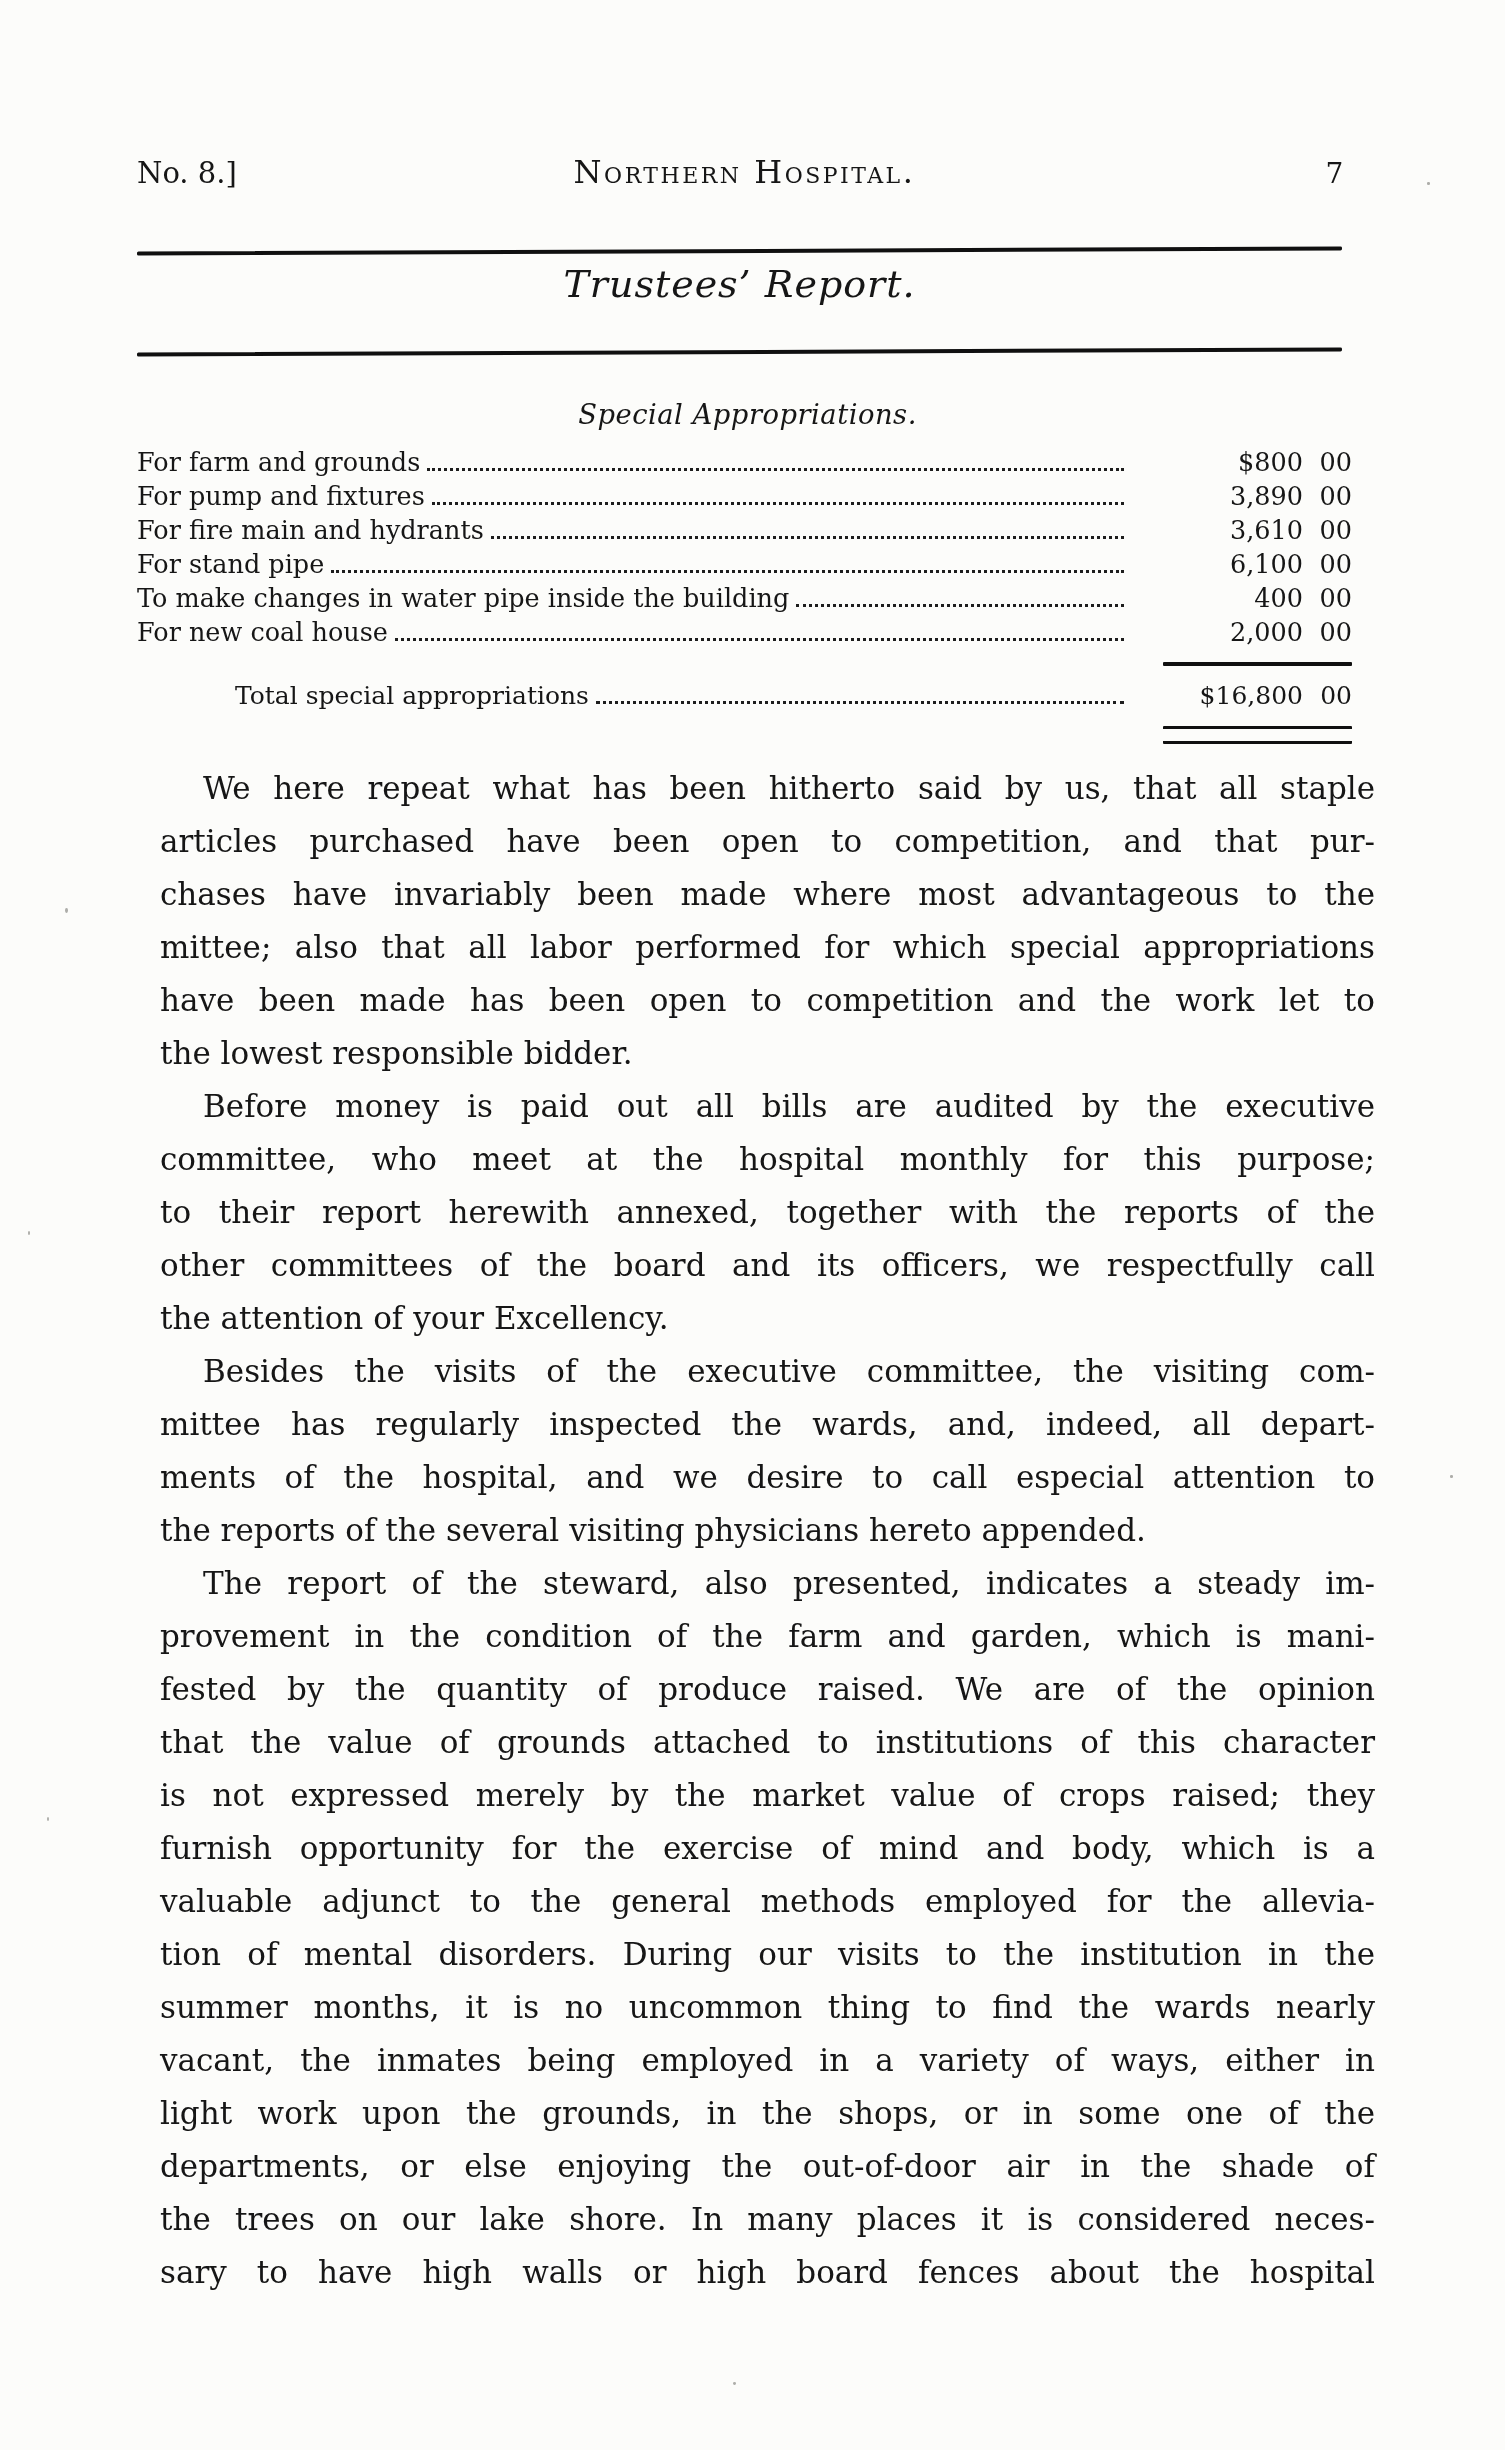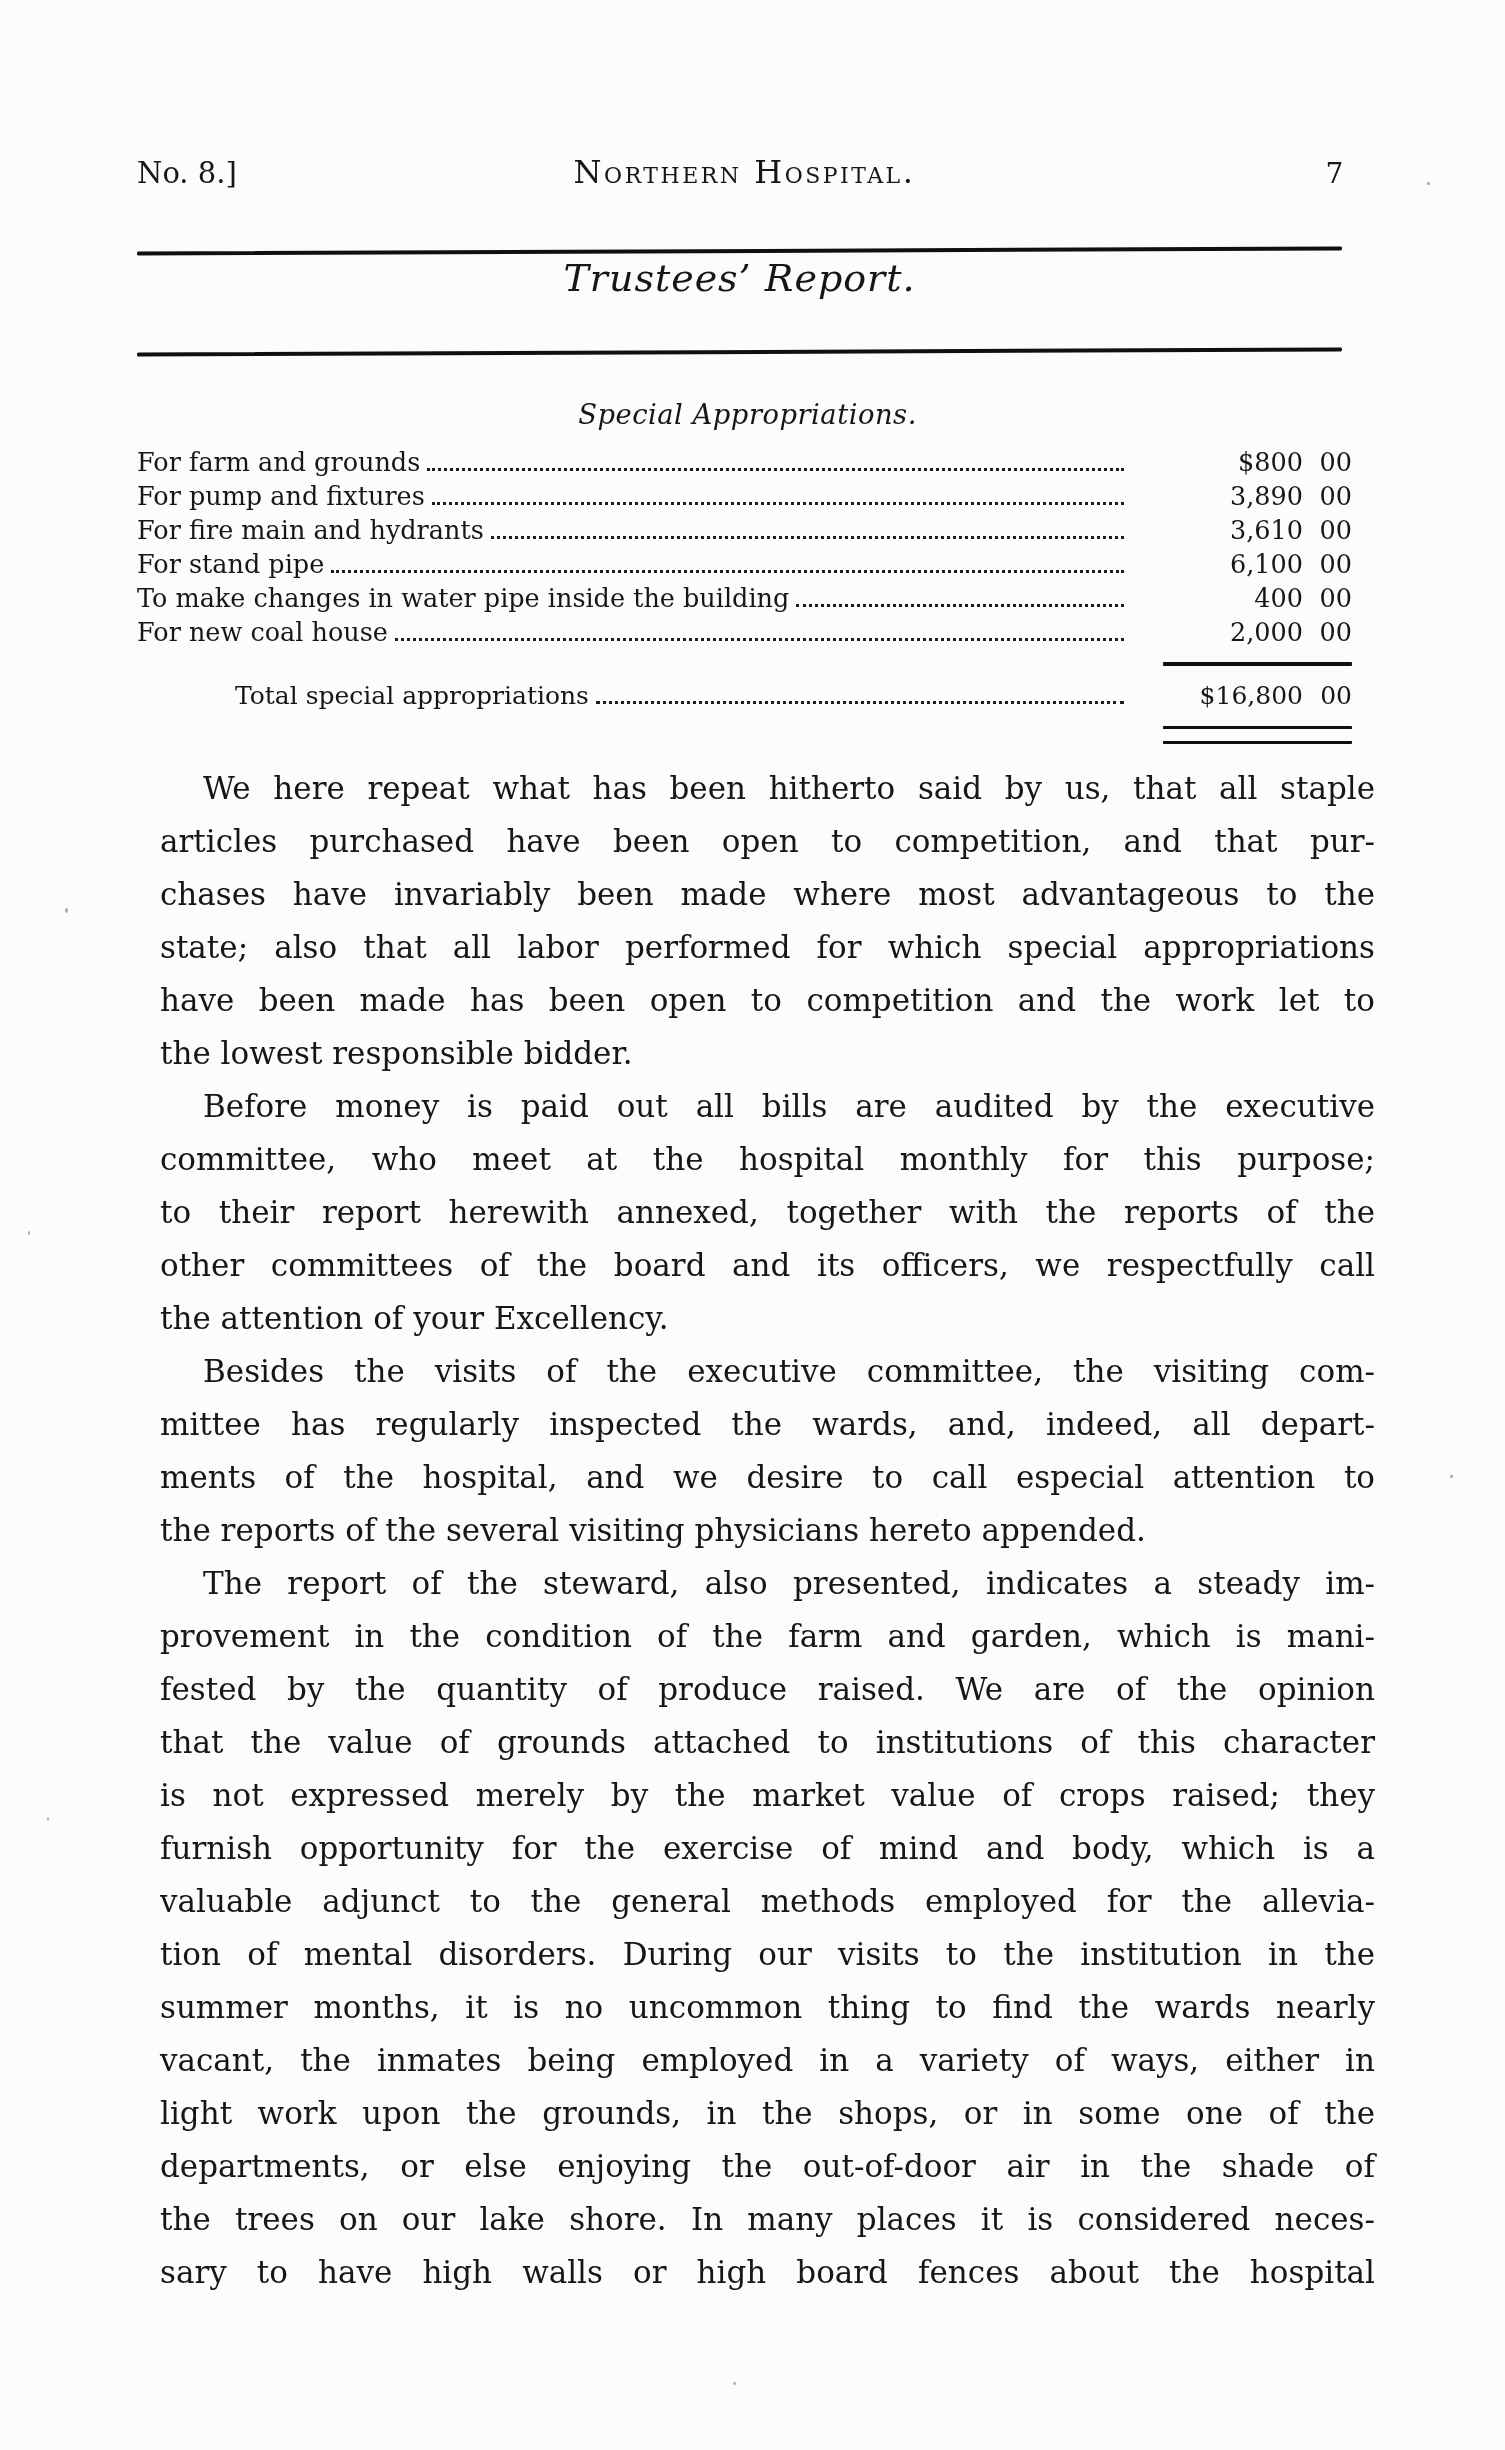--- a/index.html
+++ b/index.html
@@ -30,21 +30,21 @@
   .hdr .hright{font-size:28px;text-align:right;padding-right:8.8px;}
 
   .rule{
     position:absolute;left:137px;width:1205px;height:3.9px;background:var(--rule);
     transform:rotate(-0.25deg);border-radius:1.5px;
   }
   .rule1{top:249px;}
   .rule2{top:350px;}
 
   .report-title{
-    position:absolute;top:256px;left:137px;width:1205px;
+    position:absolute;top:262px;left:137px;width:1205px;
     text-align:center;font-style:italic;font-weight:normal;
     font-size:38px;margin:0;letter-spacing:1px;
   }
   .table-title{
     position:absolute;top:391px;left:137px;width:1205px;
     text-align:center;font-style:italic;font-weight:normal;
     font-size:27.4px;margin:8px;letter-spacing:0.5px;
   }
 
   
@@ -188,21 +188,21 @@
     </div>
 
     <div class="amt-rule double"></div>
   </section>
 
   <section class="bodytext" id="paras">
       <div class="para">
         <div class="tline first">We here repeat what has been hitherto said by us, that all staple</div>
         <div class="tline">articles purchased have been open to competition, and that pur-</div>
         <div class="tline">chases have invariably been made where most advantageous to the</div>
-        <div class="tline">state; also that all labor performed for which special appropriations</div>
+        <div class="tline">mittee; also that all labor performed for which special appropriations</div>
         <div class="tline">have been made has been open to competition and the work let to</div>
         <div class="tline noJust">the lowest responsible bidder.</div>
       </div>
       <div class="para">
         <div class="tline first">Before money is paid out all bills are audited by the executive</div>
         <div class="tline">committee, who meet at the hospital monthly for this purpose;</div>
         <div class="tline">to their report herewith annexed, together with the reports of the</div>
         <div class="tline">other committees of the board and its officers, we respectfully call</div>
         <div class="tline noJust">the attention of your Excellency.</div>
       </div>

